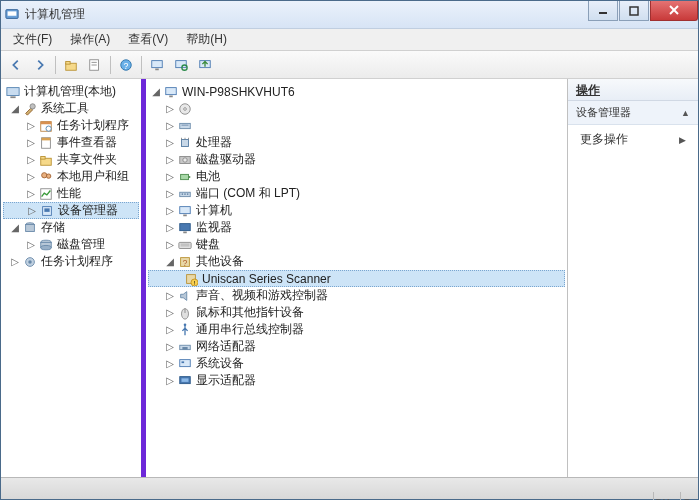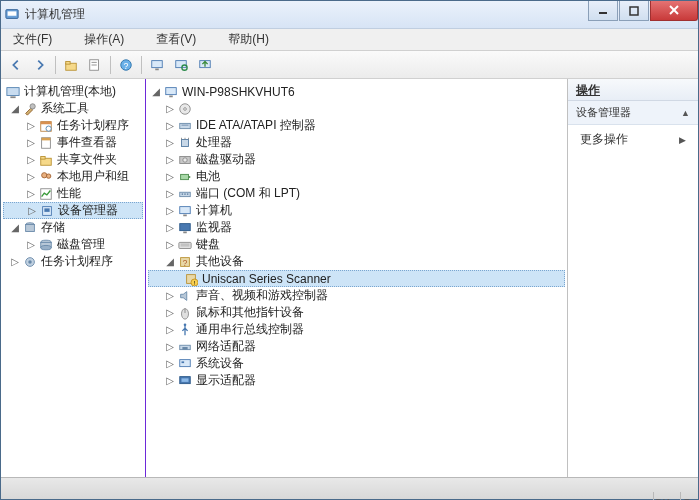--- a/index.html
+++ b/index.html
@@ -7,30 +7,30 @@
     
     .window { width: 699px; height: 500px; background: #5eead4; border: 1px solid #4a6a8a; box-shadow: 0 0 8px rgba(0,0,0,0.3); display: flex; flex-direction: column; }
     
     .titlebar { height: 28px; background: linear-gradient(#eaf1fb, #d7e4f5); display: flex; align-items: center; padding: 0 4px; border-bottom: 1px solid #c0cee0; position: relative; }
     .titlebar-icon { width: 16px; height: 16px; margin-right: 4px; }
     .titlebar-text { flex: 1; color: #333; font-size: 12px; }
     .titlebar-btns { display: flex; gap: 1px; position: absolute; right: 0; top: 0; }
     .titlebar-btn { width: 30px; height: 20px; border: 1px solid #8a9fb8; border-top: none; background: linear-gradient(#e8eff9, #d0dff0); display: flex; align-items: center; justify-content: center; font-size: 10px; cursor: pointer; }
     .titlebar-btn.close { width: 48px; background: linear-gradient(#e57373, #c83a3a); color: #fff; border-color: #a03030; font-weight: bold; border-radius: 0 0 3px 0;}
     
-    .menubar { height: 22px; background: #f0f0f0; display: flex; align-items: center; padding: 8px 4px; border-bottom: 1px solid #d0d0d0; gap: 16px;}
+    .menubar { height: 22px; background: #f0f0f0; display: flex; align-items: center; padding: 8px 4px; border-bottom: 1px solid #d0d0d0; gap: 2px;}
     .menu-item { padding: 2px 8px; cursor: pointer; color: #333; }
     
     .toolbar { height: 28px; background: linear-gradient(#fafafa, #ececec); display: flex; align-items: center; padding: 0 4px; border-bottom: 1px solid #d0d0d0; gap: 2px; }
     .tool-btn { width: 22px; height: 22px; display: flex; align-items: center; justify-content: center; cursor: pointer; border-radius: 2px; }
     .tool-sep { width: 1px; height: 18px; background: #c0c0c0; margin: 0 2px; }
     
     .body { flex: 1; display: flex; overflow: hidden; }
     
-    .left-pane { width: 145px; background: #fff; border-right: 1px solid #6d28d9; overflow: auto; padding: 4px 2px; }
+    .left-pane { width: 145px; background: #fff; border-right: 5px solid #6d28d9; overflow: auto; padding: 4px 2px; }
     .mid-pane { flex: 1; background: #fff; border-right: 1px solid #c0c0c0; overflow: auto; padding: 4px 2px; }
     .right-pane { width: 130px; background: #fff; overflow: auto; }
     
     .tree-node { display: flex; align-items: center; height: 17px; padding: 0 2px; cursor: pointer; white-space: nowrap; }
     .tree-node.selected { background: #cde4f7; border: 1px dotted #7aa6d0; }
     .tree-toggle { width: 12px; height: 12px; display: inline-flex; align-items: center; justify-content: center; font-size: 10px; color: #666; margin-right: 1px; cursor: pointer; }
     .tree-icon { width: 16px; height: 16px; display: inline-flex; align-items: center; justify-content: center; margin-right: 3px; flex-shrink: 0; }
     .tree-label { color: #222; font-size: 12px; }
     .indent { display: inline-block; }
     
@@ -292,21 +292,20 @@
           </div>
           <div class="tree-node">
             <span class="indent" style="width:14px"></span>
             <span class="tree-toggle">▷</span>
             <span class="tree-icon">
               <svg class="ico" viewBox="0 0 16 16">
                 <rect x="2" y="5" width="12" height="6" fill="#c8d8e8" stroke="#6888a8"></rect>
                 <line x1="4" y1="7" x2="12" y2="7" stroke="#6888a8"></line>
               </svg>
             </span>
-            <span class="tree-label">IDE ATA/ATAPI 控制器</span>
           </div>
           <div class="tree-node">
             <span class="indent" style="width:14px"></span>
             <span class="tree-toggle">▷</span>
             <span class="tree-icon">
               <svg class="ico" viewBox="0 0 16 16">
                 <rect x="4" y="4" width="8" height="8" fill="#c8d8e8" stroke="#5078a0"></rect>
                 <line x1="4" y1="2" x2="4" y2="4" stroke="#888"></line>
                 <line x1="8" y1="2" x2="8" y2="4" stroke="#888"></line>
                 <line x1="12" y1="2" x2="12" y2="4" stroke="#888"></line>

